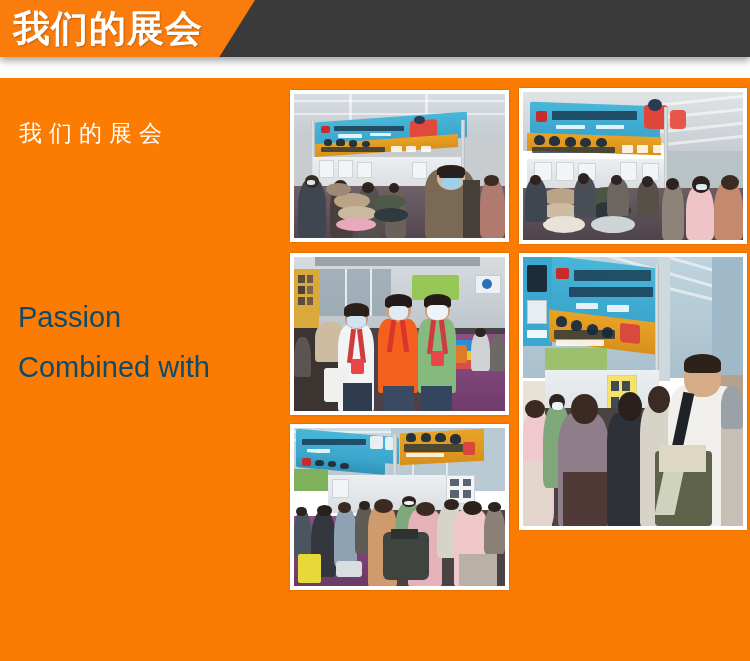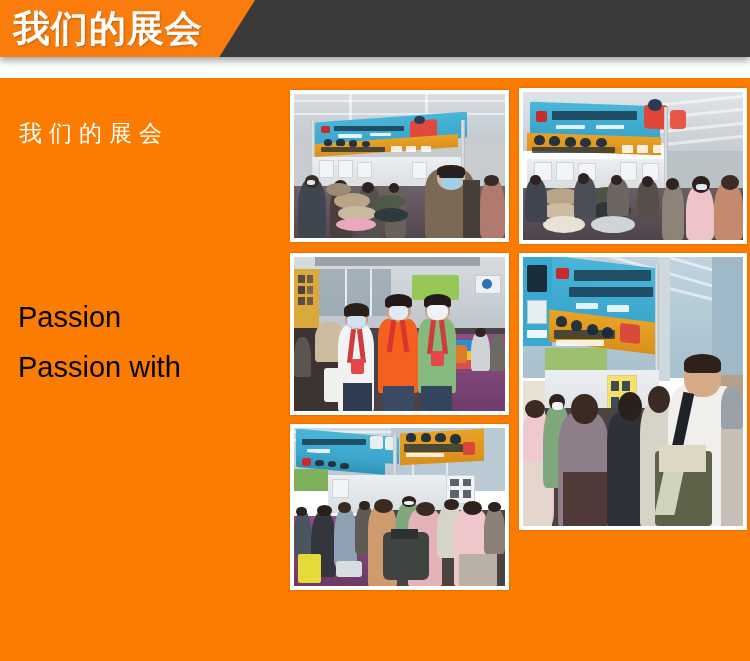--- a/index.html
+++ b/index.html
@@ -35,21 +35,21 @@
   }
   
   .left-col{position:absolute;left:0;top:0;width:288px;height:583px;}
   .cn-sub{
     position:absolute;left:19px;top:40px;
     font-size:23px;line-height:30px;color:#ffffff;font-weight:normal;
     letter-spacing:7px;white-space:nowrap;
   }
   .en-block{
     position:absolute;left:18px;top:214px;width:262px;
-    font-size:29px;line-height:50px;color:#000000;font-weight:300;
+    font-size:29px;line-height:50px;color:#0c4a6e;font-weight:300;
   }
   .en-line{display:block;white-space:nowrap;}
   
   .photos{position:absolute;left:288px;top:0;width:462px;height:583px;}
   .ph{
     position:absolute;background:#ffffff;
     border:4px solid #ffffff;box-sizing:border-box;
     box-shadow:0 0 2px rgba(0,0,0,.22);
     overflow:hidden;
   }
@@ -90,21 +90,21 @@
   <div class="header-tab"></div>
   <div class="header-tab-title">我们的展会</div>
 </div>
 
 <div class="body-wrap">
 
   <div class="left-col">
     <div class="cn-sub">我们的展会</div>
     <div class="en-block">
       <span class="en-line">Passion</span>
-      <span class="en-line">Passion with</span>
+      <span class="en-line">Combined with</span>
     </div>
   </div>
 
   <div class="photos">
 
     <div class="ph" id="photo-1">
       <div class="ph-inner">
         <div class="ceiling" style="height:34%"></div>
         <div class="ceilbeam" style="left:0;top:4%;width:100%;height:2px"></div>
         <div class="ceilbeam" style="left:0;top:13%;width:100%;height:2px"></div>

